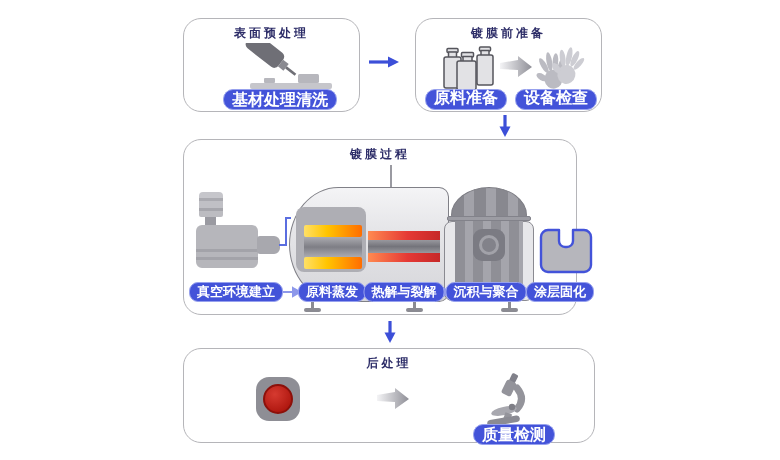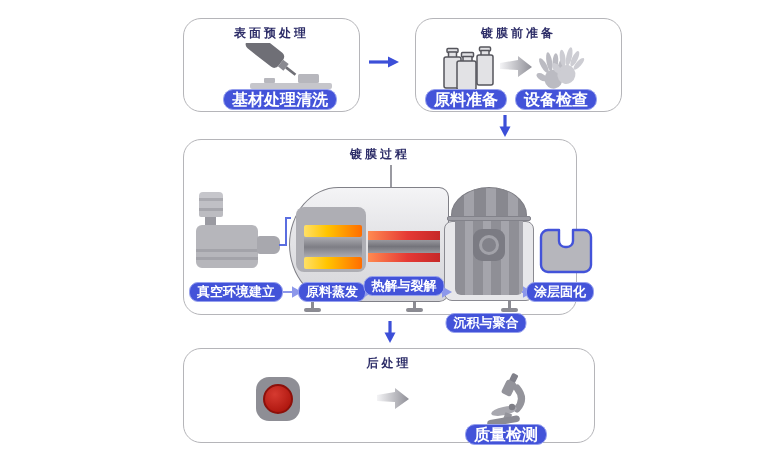--- a/index.html
+++ b/index.html
@@ -84,21 +84,21 @@
       </g>
     </svg>
     <div class="pill" style="left:96px;top:70px;">基材处理清洗</div>
   </div>
 
   <svg class="abs" style="left:368px;top:54px;" width="32" height="16" viewBox="0 0 32 16">
     <line x1="1" y1="8" x2="20" y2="8" stroke="#3c4fd8" stroke-width="3.2"></line>
     <polygon points="20,2.5 31,8 20,13.5" fill="#3c4fd8"></polygon>
   </svg>
 
-  <div class="panel" style="left:415px;top:18px;width:207px;height:94px;">
+  <div class="panel" style="left:415px;top:18px;width:187px;height:94px;font-family:Liberation Mono, monospace;">
     <div class="panel-title">镀膜前准备</div>
     <svg class="abs" style="left:25px;top:26px;" width="56" height="46" viewBox="0 0 56 46">
       <g stroke="#55555c" stroke-width="1.5" fill="#e2e2e5" stroke-linejoin="round">
         <rect x="6" y="3.5" width="11" height="4" rx="1"></rect>
           <rect x="7.5" y="7" width="8" height="6"></rect>
         <rect x="3" y="12" width="17" height="31" rx="2"></rect>
         <rect x="38.5" y="2" width="11" height="4" rx="1"></rect>
           <rect x="40" y="5.5" width="8" height="6"></rect>
         <rect x="36" y="10" width="16" height="30" rx="2"></rect>
         <rect x="20.5" y="7.5" width="12" height="4.5" rx="1"></rect>
@@ -181,22 +181,22 @@
           <polygon points="180,148 187,152 180,156"></polygon>
         <line x1="256" y1="152" x2="260" y2="152"></line>
           <polygon points="259,148 266,152 259,156"></polygon>
         <line x1="338" y1="152" x2="341" y2="152"></line>
           <polygon points="340,148 347,152 340,156"></polygon>
       </g>
     </svg>
 
     <div class="spill" style="left:52px;top:142px;">真空环境建立</div>
     <div class="spill" style="left:148px;top:142px;">原料蒸发</div>
-    <div class="spill" style="left:220px;top:136px;font-family:Liberation Serif, serif;">热解与裂解</div>
-    <div class="spill" style="left:302px;top:142px;margin-top:31px;">沉积与聚合</div>
+    <div class="spill" style="left:220px;top:142px;font-family:Liberation Serif, serif;">热解与裂解</div>
+    <div class="spill" style="left:302px;top:142px;">沉积与聚合</div>
     <div class="spill" style="left:376px;top:142px;">涂层固化</div>
   </div>
 
   <svg class="abs" style="left:382px;top:320px;" width="16" height="24" viewBox="0 0 16 24">
     <line x1="8" y1="1" x2="8" y2="13" stroke="#3c4fd8" stroke-width="3.2"></line>
     <polygon points="2.5,12.5 13.5,12.5 8,23" fill="#3c4fd8"></polygon>
   </svg>
 
   <div class="panel" style="left:183px;top:348px;width:412px;height:95px;padding-left:21px;">
     <div class="panel-title">后处理</div>
@@ -220,16 +220,16 @@
           <rect x="24" y="0" width="6.5" height="9" rx="1.5" fill="#81818a"></rect>
           <rect x="22" y="8" width="10.5" height="15" rx="2.5"></rect>
         </g>
         <path d="M33,15 q9,11 0,21" stroke="#94949b" stroke-width="7" fill="none" stroke-linecap="round"></path>
         <ellipse cx="20" cy="38" rx="13" ry="4.2" fill="#a8a8af" transform="rotate(-12 20 38)"></ellipse>
         <circle cx="28" cy="34" r="3.2" fill="#7e7e86"></circle>
         <rect x="20" y="40" width="7" height="8" transform="rotate(20 23 44)"></rect>
         <rect x="3" y="45" width="33" height="6.5" rx="3.2" fill="#8b8b93" transform="rotate(-10 18 48)"></rect>
       </g>
     </svg>
-    <div class="pill" style="left:322px;top:75px;">质量检测</div>
+    <div class="pill" style="left:330px;top:75px;">质量检测</div>
   </div>
 
 </div>
 
 </body></html>

